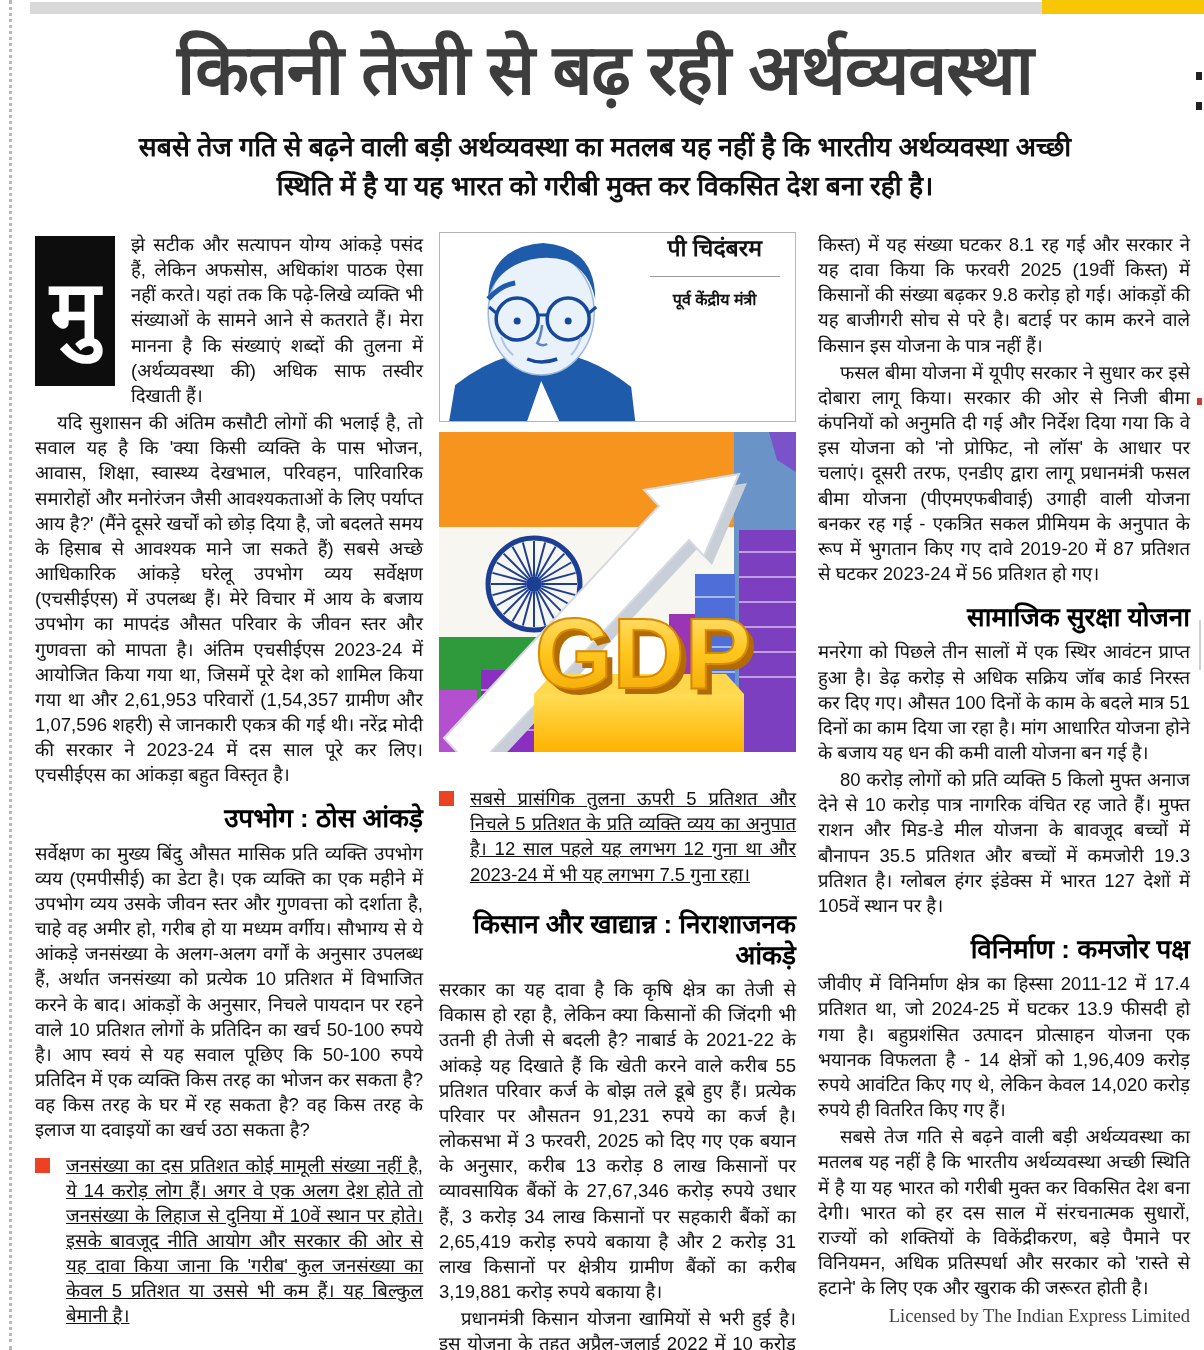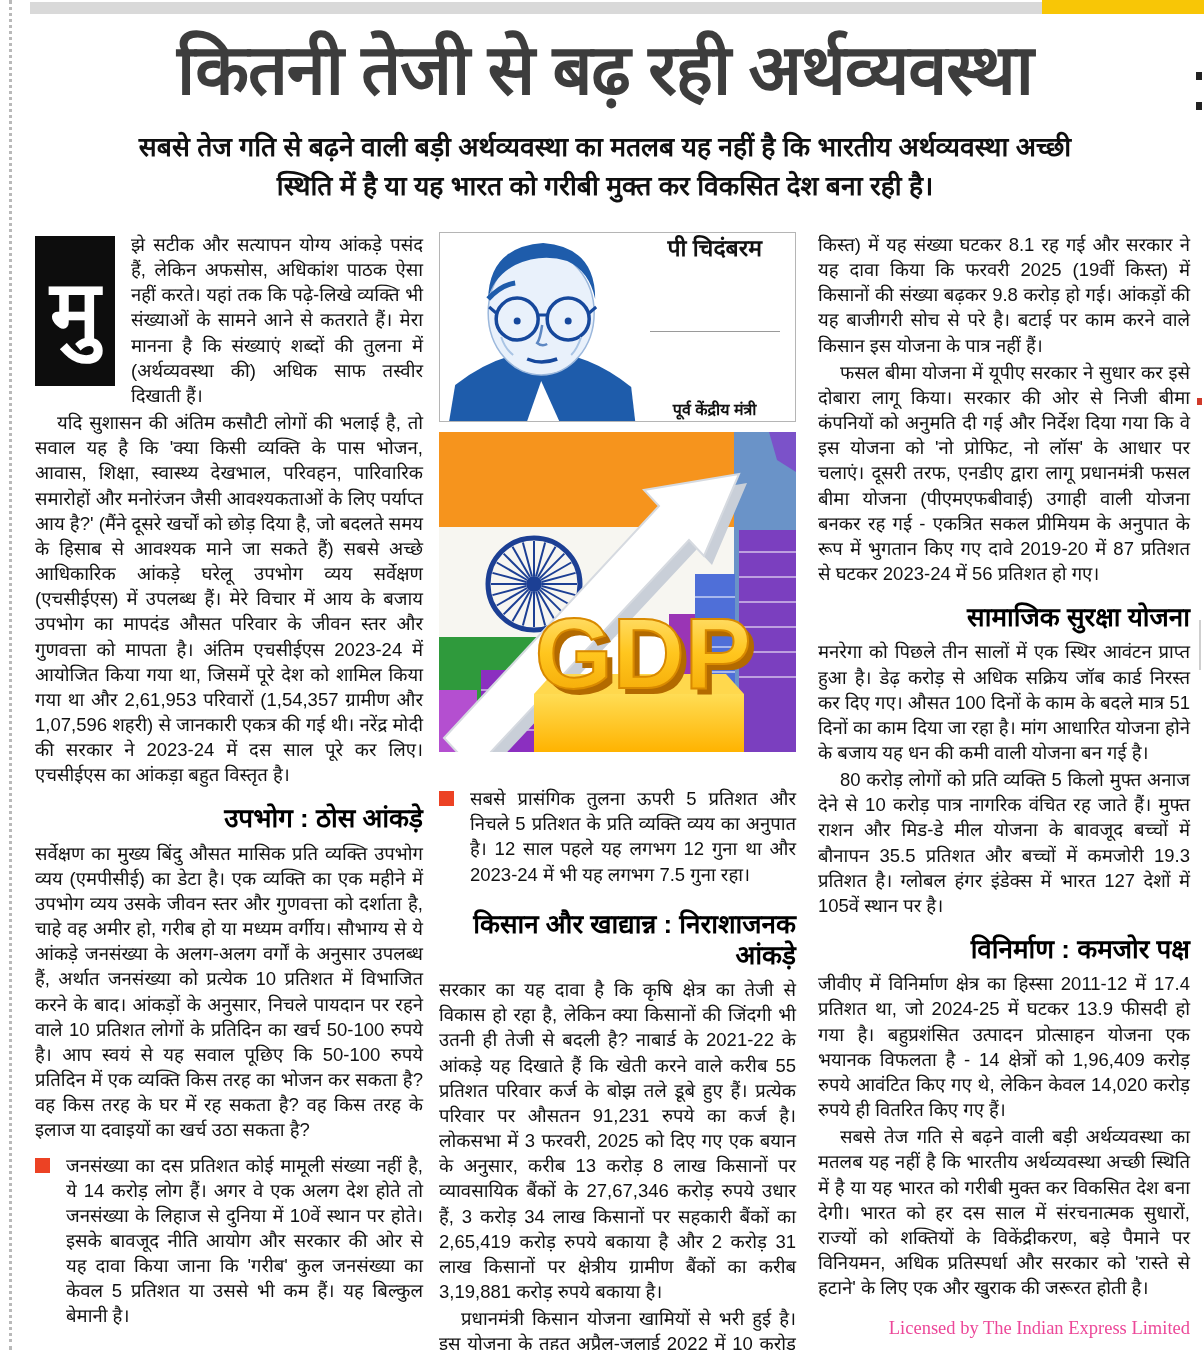--- a/index.html
+++ b/index.html
@@ -41,42 +41,42 @@
 
   .dropcap-box{
     float:left;width:80px;height:150px;background:#0d0d0d;color:#fff;
     display:flex;align-items:center;justify-content:center;
     font-size:84px;font-weight:700;margin:4px 16px 6px 0;line-height:1;
   }
   .sec-heading{
     font-size:26px;font-weight:700;line-height:1.2;color:#000;
     margin:16px 0 6px 0;text-align:right;
   }
-  .bullet{position:relative;padding-left:31px;margin-top:10px;}
+  .bullet{position:relative;padding-left:31px;margin-top:10px;text-decoration:underline;}
   .bullet .sq{
     position:absolute;left:0;top:5px;width:15px;height:15px;
   }
 
   
   .author-box{
     display:flex;border:1px solid #b5b5b5;background:#fff;height:188px;
     margin-bottom:10px;
   }
   .author-box .portrait{flex:0 0 57%;height:100%;}
-  .author-meta{flex:1;display:flex;flex-direction:column;justify-content:space-between;
+  .author-meta{flex:1;display:flex;flex-direction:column;justify-content:flex-start;
     align-items:center;padding-right:8px;}
   .author-name{font-size:23px;font-weight:700;color:#121212;white-space:nowrap;}
   .author-div{width:130px;height:1px;background:#9a9a9a;margin:12px 0;}
   .author-role{font-size:16px;font-weight:700;color:#121212;white-space:nowrap;}
 
   .gdp-fig{width:357px;height:320px;margin:0 0 14px 0;}
 
   .credit{
     font-family:"Liberation Serif","DejaVu Serif",serif;
-    font-size:18.5px;color:#ec4899;text-align:right;margin-top:16px;
+    font-size:18.5px;color:#404040;text-align:right;margin-top:4px;
   }
 </style>
 </head>
 <body>
 
 <div class="page">
 
   <div class="left-dots"></div>
   <div class="strip-gray" style="background: rgb(217, 217, 217);"></div>
   <div class="strip-yellow" style="background: rgb(248, 198, 6);"></div>

